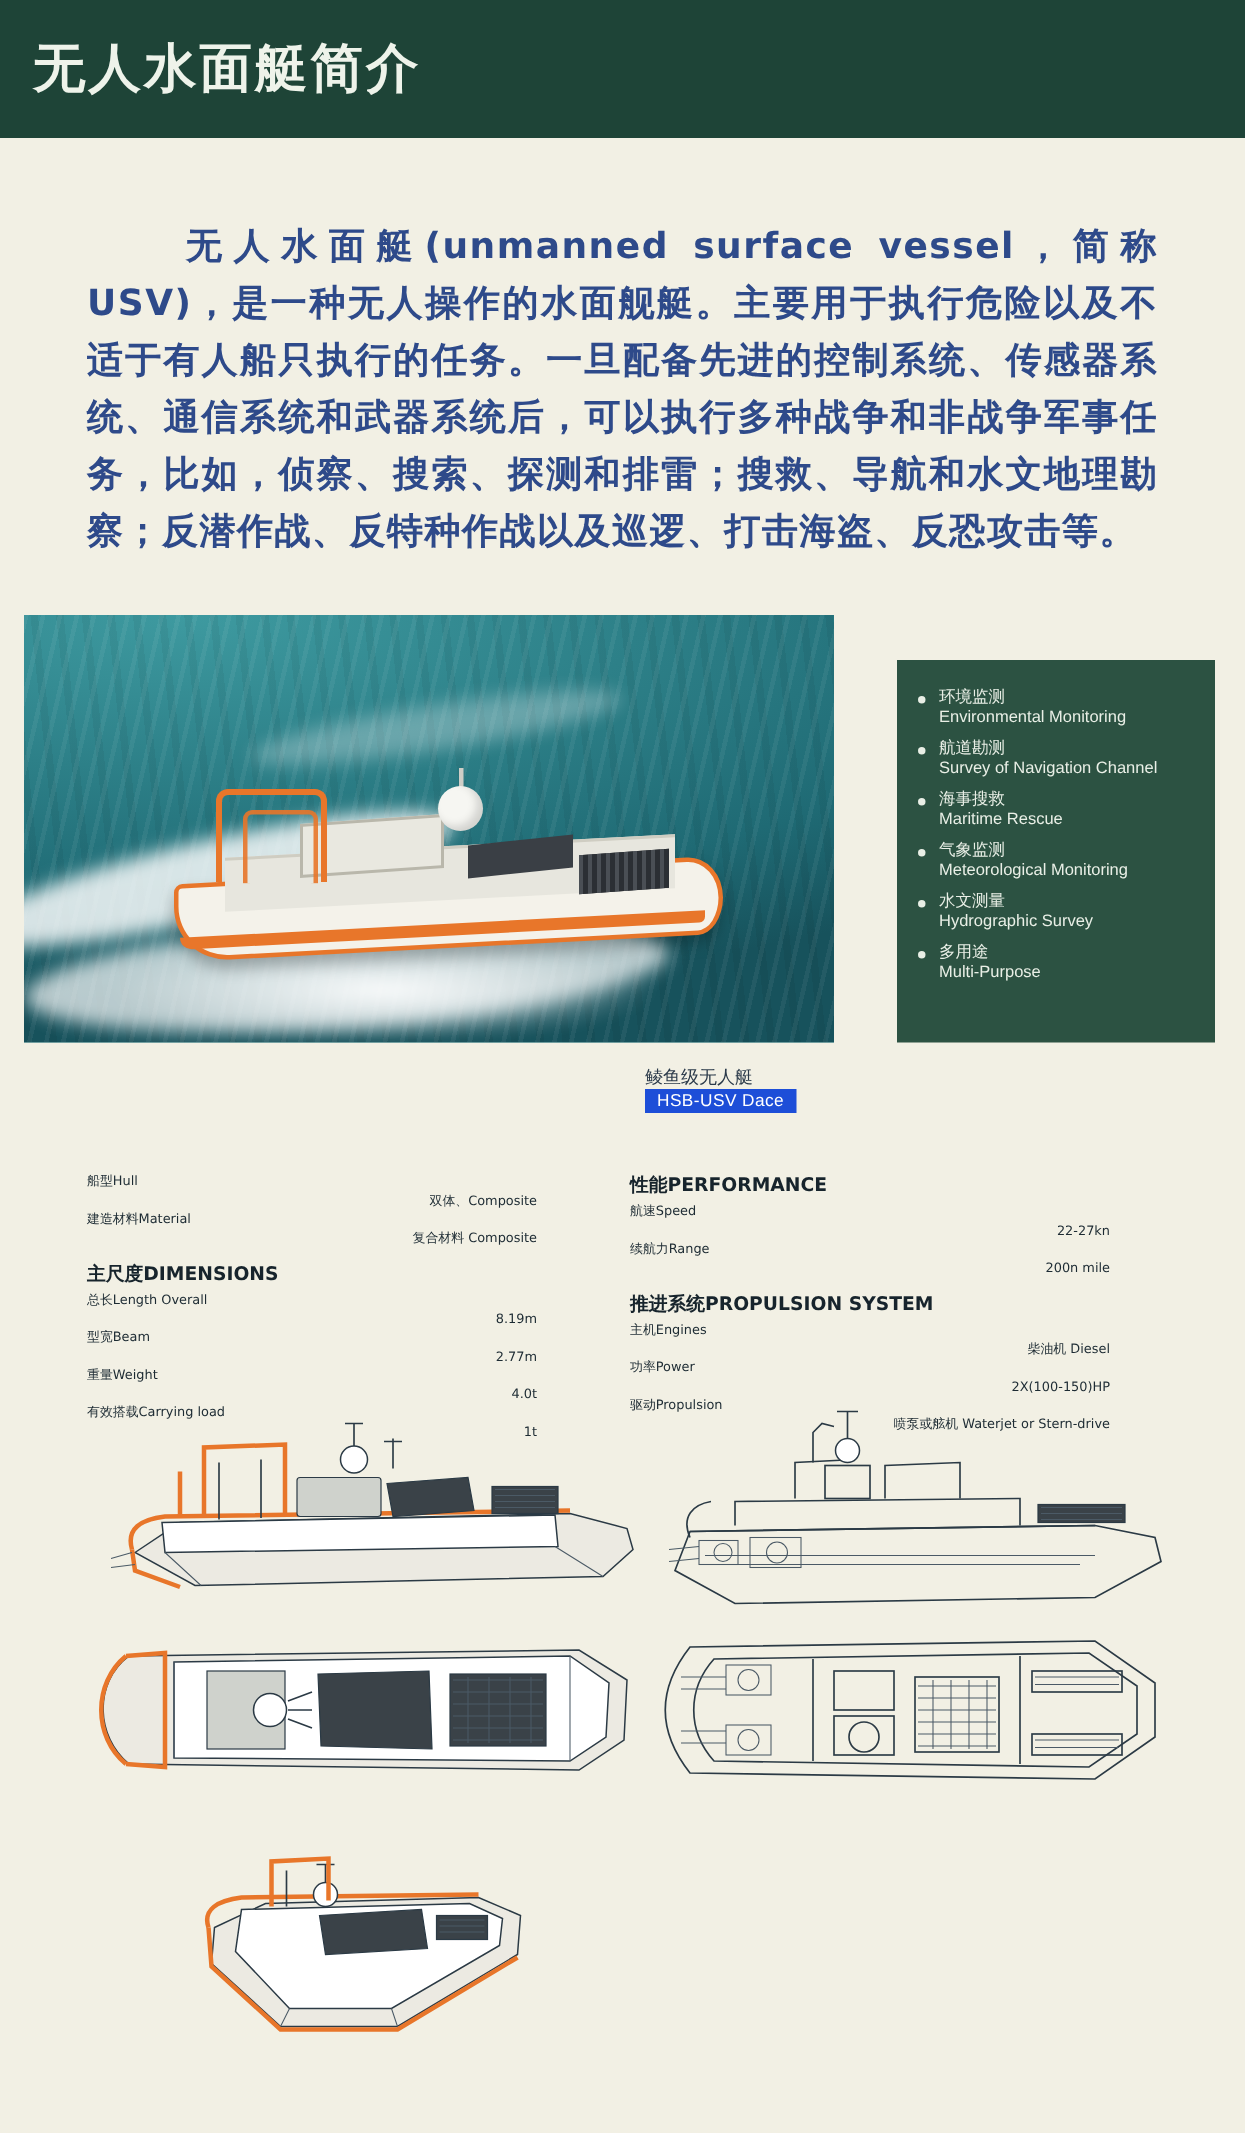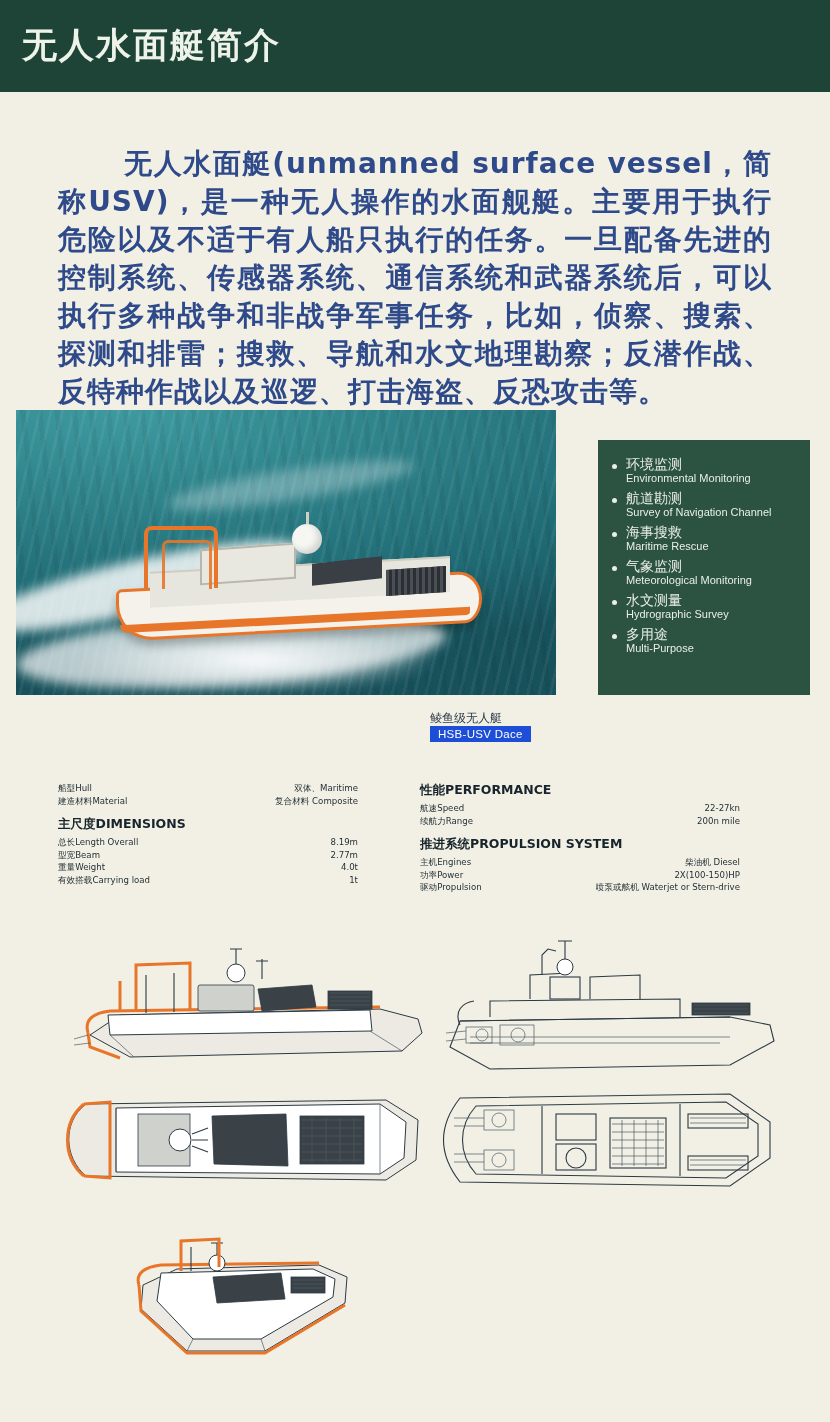--- a/index.html
+++ b/index.html
@@ -39,21 +39,21 @@
     letter-spacing: 2px;
     font-family: "DejaVu Sans", sans-serif;
   }
 
   
   .intro {
     position: absolute;
     left: 58px;
     top: 145px;
     width: 714px;
-    font-size: 28px;
+    font-size: 24px;
     line-height: 38px;
     color: #2e4a8a;
     font-weight: bold;
     text-align: justify;
     text-indent: 66px;
     letter-spacing: 1px;
     font-family: "DejaVu Sans", sans-serif;
   }
 
   
@@ -144,21 +144,21 @@
     color: #e9efe6;
   }
   .apps li:before {
     content: "";
     position: absolute;
     left: 0; top: 6px;
     width: 5px; height: 5px;
     border-radius: 50%;
     background: #e9efe6;
   }
-  .apps .cn { font-size: 14px; line-height: 13px; display: block; font-family: "DejaVu Sans", sans-serif;}
+  .apps .cn { font-size: 11px; line-height: 13px; display: block; font-family: "DejaVu Sans", sans-serif;}
   .apps .en { font-size: 11px; line-height: 14px; display: block; }
 
   
   .cap-cn {
     position: absolute;
     left: 430px;
     top: 710px;
     font-size: 12px;
     color: #2b3a4a;
     font-family: Liberation Mono, monospace;
@@ -180,21 +180,21 @@
   .spec-col.left { left: 58px; width: 300px; }
   .spec-col.right { left: 420px; width: 320px; }
   .spec-head {
     font-size: 12.5px;
     font-weight: bold;
     color: #17242c;
     margin: 0 0 3px 0;
     font-family: "DejaVu Sans", sans-serif;
   }
   .spec-head.sub { margin-top: 9px; }
-  .spec-row { display: flex; justify-content: space-between; line-height: 12.5px; font-family: "DejaVu Sans", sans-serif;}
+  .spec-row { display: flex; justify-content: space-between; line-height: 12.5px; font-family: "DejaVu Sans", sans-serif; flex-direction: column;}
   .spec-row .k { white-space: nowrap; }
   .spec-row .v { white-space: nowrap; text-align: right; }
 
   
   .drawings { position: absolute; left: 0; top: 905px; width: 830px; height: 470px; }
   svg { display: block; }
   .ln { fill: none; stroke: #2b3a45; stroke-width: 1.1; }
   .ln-thin { fill: none; stroke: #4b5a66; stroke-width: .7; }
   .or { fill: none; stroke: #e8762a; stroke-width: 3; }
   .fill-lt { fill: #eceae2; stroke: #2b3a45; stroke-width: 1; }
@@ -263,21 +263,21 @@
   </div>
 
   <div class="cap-cn">鲮鱼级无人艇</div>
   <div class="cap-en">HSB-USV Dace</div>
 
   <div class="specs">
 
     <div class="spec-col left">
       <div class="spec-row">
         <span class="k">船型Hull</span>
-        <span class="v">双体、Maritime</span>
+        <span class="v">双体、Composite</span>
       </div>
       <div class="spec-row">
         <span class="k">建造材料Material</span>
         <span class="v">复合材料 Composite</span>
       </div>
 
       <div class="spec-head sub">主尺度DIMENSIONS</div>
       <div class="spec-row">
         <span class="k">总长Length Overall</span>
         <span class="v">8.19m</span>

